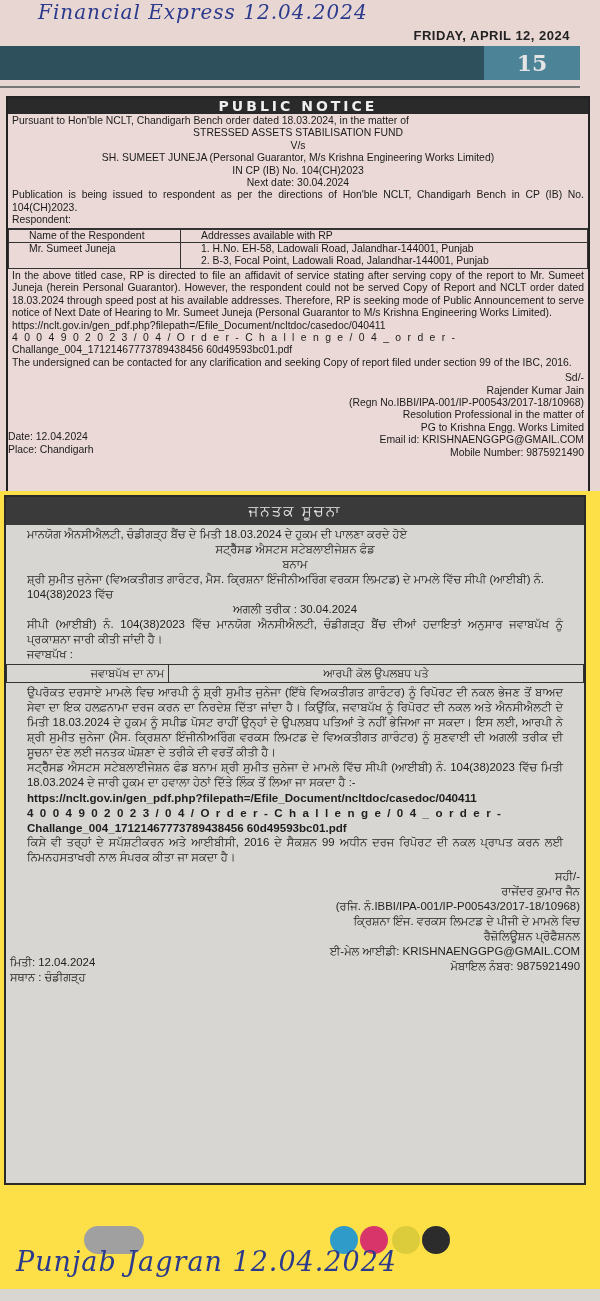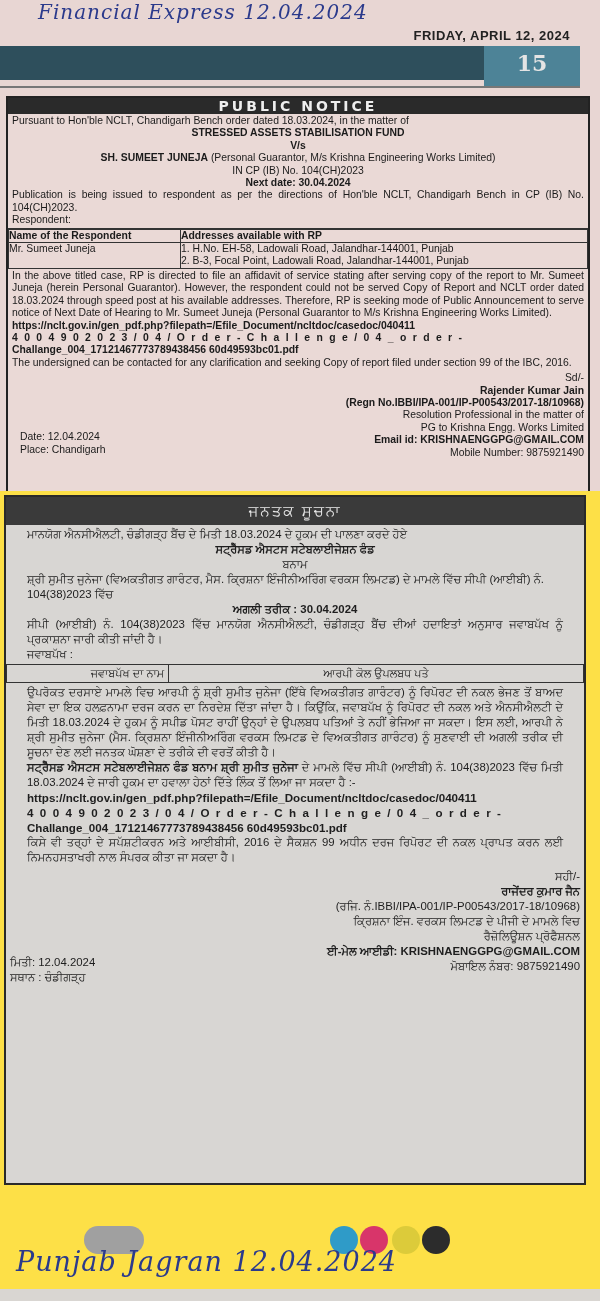--- a/index.html
+++ b/index.html
@@ -4,36 +4,36 @@
 <style>
   * { box-sizing: border-box; margin: 0; padding: 0; }
   body { width: 600px; height: 1301px; background: #d9d6d2; font-family: "Liberation Sans", sans-serif; position: relative; overflow: hidden; }
 
   
   .fe-clip { position: absolute; left: 0; top: 0; width: 600px; height: 500px; background: #e8d6d3; }
   .handwriting { font-family: "DejaVu Serif", serif; font-style: italic; color: #2b3a8c; }
   .fe-hand { position: absolute; left: 38px; top: 0px; font-size: 20px; letter-spacing: 1px; }
   .fe-date { position: absolute; right: 30px; top: 28px; font-size: 13px; font-weight: bold; color: #222; letter-spacing: 0.5px; }
   .fe-bar { position: absolute; left: 0; top: 46px; width: 580px; height: 34px; background: #2e4f5c; }
-  .fe-page { position: absolute; right: 0; top: 0; width: 96px; height: 42px; background: #4d8397; color: #e4e4e4; font-family: "DejaVu Serif", serif; font-weight: bold; font-size: 22px; text-align: center; line-height: 34px; }
+  .fe-page { position: absolute; right: 0; top: 0; width: 96px; height: 34px; background: #4d8397; color: #e4e4e4; font-family: "DejaVu Serif", serif; font-weight: bold; font-size: 22px; text-align: center; line-height: 34px; }
   .fe-rule { position: absolute; left: 0; top: 86px; width: 580px; height: 2px; background: #777; }
 
   .pn-box { position: absolute; left: 6px; top: 96px; width: 584px; height: 398px; border: 2px solid #222; background: #ead9d6; color: #1b1b1b; font-size: 10.4px; line-height: 12.4px; }
   .pn-title { background: #2a2a2a; color: #eee; font-family: "DejaVu Sans", sans-serif; font-weight: bold; font-size: 14px; text-align: center; letter-spacing: 3px; height: 16px; line-height: 16px; }
   .pn-sec { padding: 1px 4px; border-bottom: 1px solid #333; }
   .center { text-align: center; }
-  .b { font-weight: bold; }
+  .b { font-weight: normal; }
   .justify { text-align: justify; }
   .right { text-align: right; }
   .pn-table { width: 100%; border-collapse: collapse; font-size: 10.4px; }
-  .pn-table td { border: 1px solid #333; padding: 0 0; vertical-align: top; }
+  .pn-table td { border: 1px solid #333; padding: 0 20px; vertical-align: top; }
   .pn-table .col1 { width: 172px; }
   .mono-sp { letter-spacing: 6.4px; }
   .pn-foot { position: relative; padding: 2px 4px; height: 90px; }
-  .pn-foot .left { position: absolute; left: 12px; bottom: 4px; }
+  .pn-foot .left { position: absolute; left: 0; bottom: 4px; }
   .pn-foot .sign { text-align: right; }
 
   
   .pj-clip { position: absolute; left: 0; top: 491px; width: 600px; height: 798px; background: #fde047; }
   .pj-box { position: absolute; left: 4px; top: 4px; width: 582px; height: 690px; border: 2px solid #2a2a2a; background: #d8d6d3; color: #1e1e1e; font-size: 11.4px; line-height: 15px; }
   .pj-title { background: #3a3a3a; color: #e8e8e8; font-size: 15px; text-align: center; height: 28px; line-height: 28px; letter-spacing: 2px; }
   .pj-sec { padding: 2px 21px; }
   .pj-table { width: 100%; border-collapse: collapse; font-size: 11.2px; }
   .pj-table td { border: 1px solid #333; padding: 1px 4px; vertical-align: top; }
   .pj-table .col1 { width: 162px; text-align: right; }

